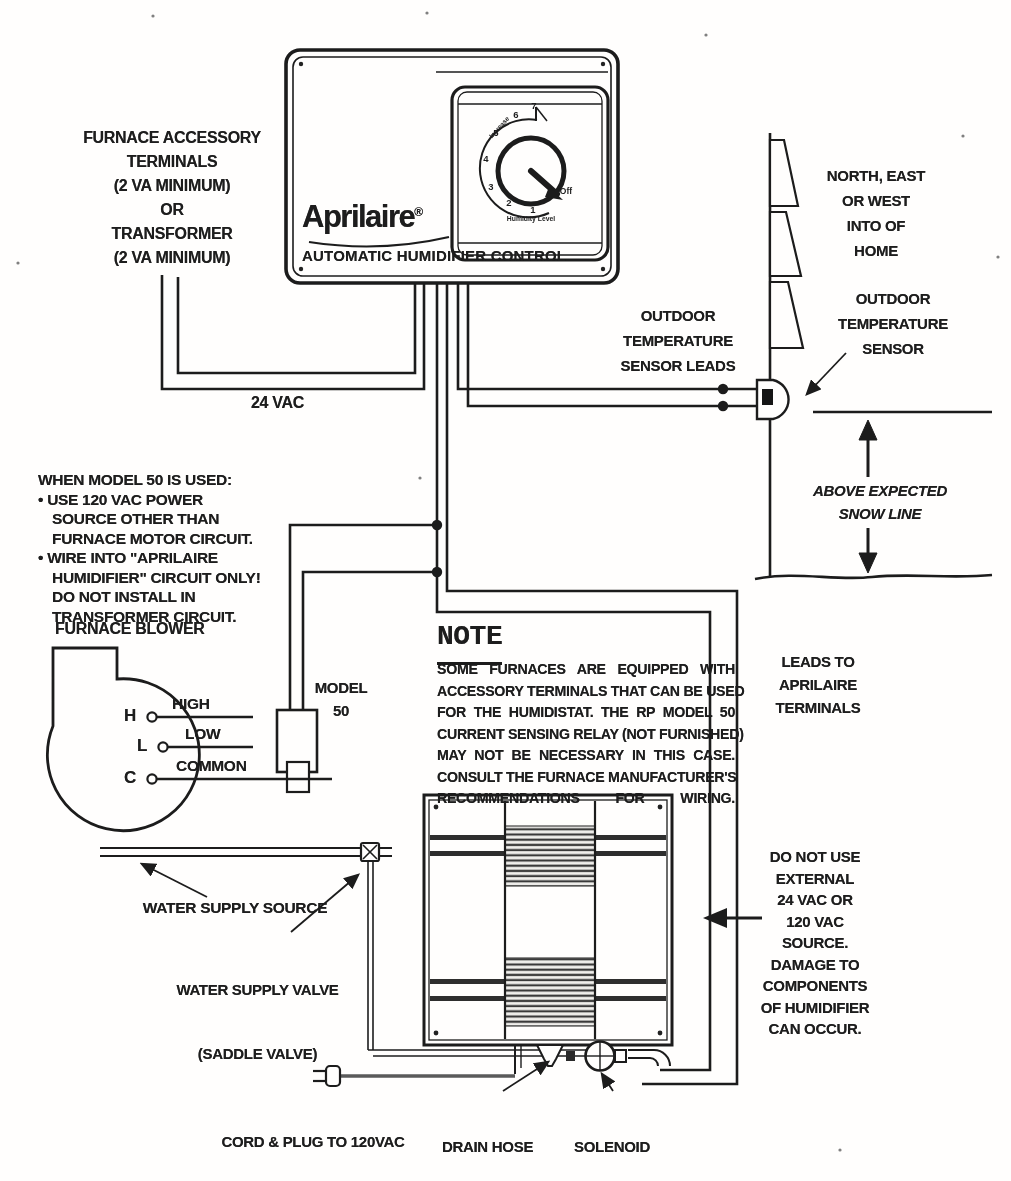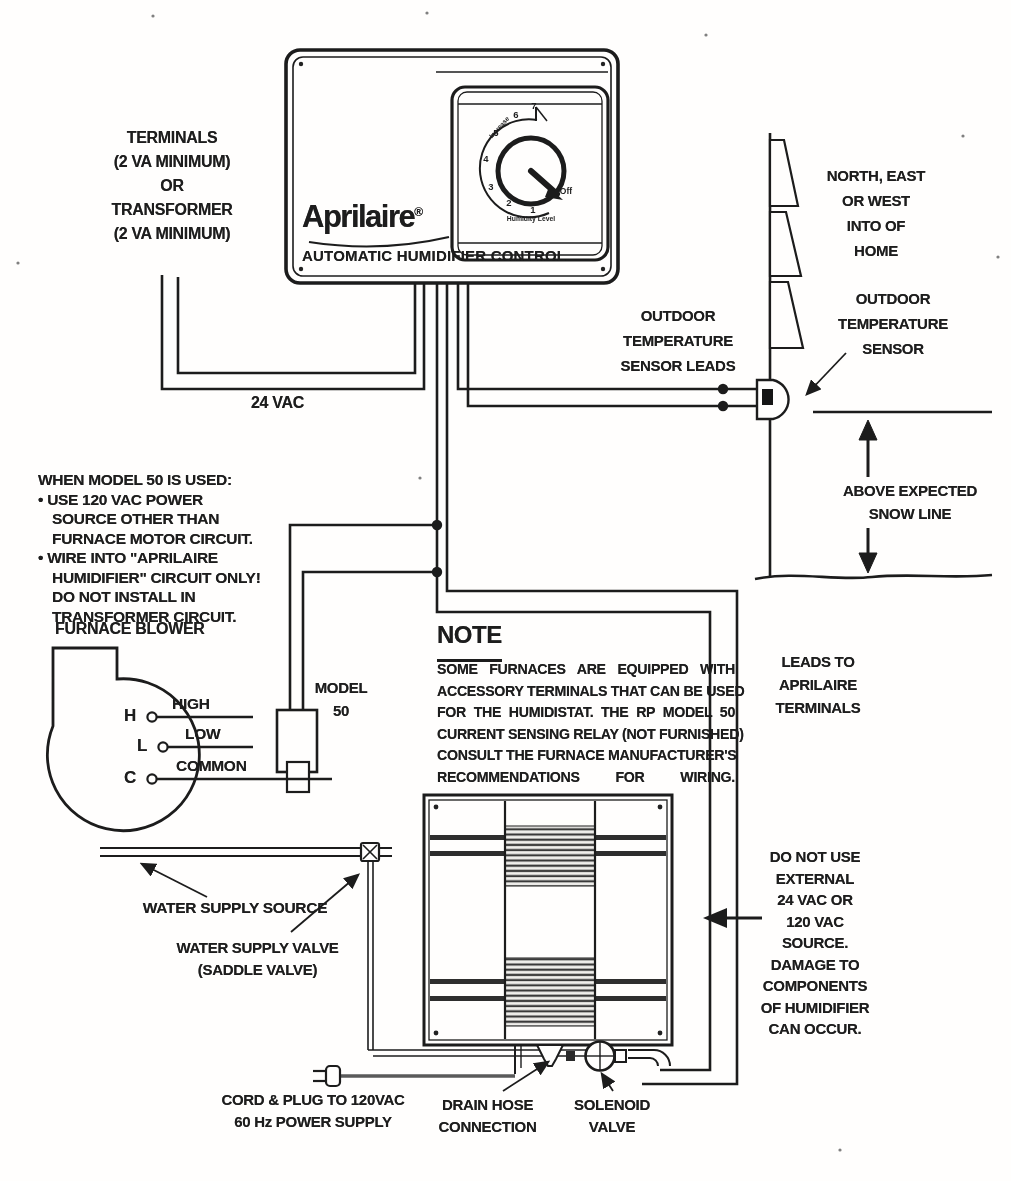--- a/index.html
+++ b/index.html
@@ -6,25 +6,25 @@
   .canvas{position:relative;width:1011px;height:1181px;background:#fffefd;overflow:hidden;
           font-family:"Liberation Sans",sans-serif;color:#1c1c1c;}
   .art{position:absolute;left:0;top:0;}
   .lbl{position:absolute;font-weight:bold;color:#1d1d1d;letter-spacing:-0.3px;white-space:nowrap;
        text-shadow:0 0 0.4px rgba(20,20,20,.65);}
   .ctr{text-align:center;}
   .lines16 div{font-size:16px;line-height:24px;}
   .lines15 div{font-size:15px;line-height:25px;text-align:center;}
   .lines15s div{font-size:15px;line-height:21.5px;}
   .lines15t div{font-size:15px;line-height:23px;}
-  .lines15b div{font-size:15px;line-height:22px;}
+  .lines15b div{font-size:15px;line-height:22px;margin-top:42px;}
   .imp-title{font-size:26px;letter-spacing:-0.5px;border-bottom:3px solid #1c1c1c;padding-bottom:1px;}
   .imp-lines div{font-size:15.5px;line-height:19.5px;}
   .imp-lines .ind{padding-left:14px;}
-  .note-title{font-size:24px;letter-spacing:-0.5px;border-bottom:3px solid #1c1c1c;padding-bottom:10px;}
+  .note-title{font-size:28px;letter-spacing:-0.5px;border-bottom:3px solid #1c1c1c;padding-bottom:10px;font-family:Liberation Mono, monospace;}
   .note-lines div{font-size:14.2px;line-height:21.5px;width:298px;text-align:justify;text-align-last:justify;}
   .logo{font-size:31px;letter-spacing:-1.5px;}
   .logo sup{font-size:12px;}
   .tagline{font-size:15px;letter-spacing:0.2px;}
   .dnum{position:absolute;font-weight:bold;font-size:9.5px;transform:translate(-50%,-50%);color:#1d1d1d;}
   .doff{font-size:8.5px;}
   .dcap{position:absolute;font-weight:bold;font-size:6.8px;transform:translateX(-50%);color:#1d1d1d;}
   .darc{position:absolute;font-weight:bold;font-size:6.5px;transform:translate(-50%,-50%) rotate(-48deg);color:#1d1d1d;}
   .tletter{font-size:17px;}
   .wirelbl{font-size:15.5px;}
@@ -202,20 +202,21 @@
       <line x1="503" y1="1091" x2="548" y2="1062" marker-end="url(#ah)"></line>
       <line x1="613" y1="1091" x2="602" y2="1074" marker-end="url(#ah)"></line>
     </g>
     <g>
       <line x1="762" y1="918" x2="727" y2="918" stroke="#1c1c1c" stroke-width="3.2"></line>
       <polygon points="703,918 727,908 727,928" fill="#1c1c1c"></polygon>
     </g>
   </svg>
 
   <div class="lbl ctr lines16" style="left:37px;top:126px;width:270px;">
+    <div>FURNACE ACCESSORY</div>
     <div>TERMINALS</div>
     <div>(2 VA MINIMUM)</div>
     <div>OR</div>
     <div>TRANSFORMER</div>
     <div>(2 VA MINIMUM)</div>
   </div>
 
   <div class="lbl" style="left:251px;top:394px;font-size:16px;">24 VAC</div>
 
   <div class="lbl ctr lines15" style="left:796px;top:163px;width:160px;">
@@ -230,21 +231,21 @@
     <div>TEMPERATURE</div>
     <div>SENSOR</div>
   </div>
 
   <div class="lbl ctr lines15" style="left:598px;top:303px;width:160px;">
     <div>OUTDOOR</div>
     <div>TEMPERATURE</div>
     <div>SENSOR LEADS</div>
   </div>
 
-  <div class="lbl ctr lines15t" style="left:820px;top:479px;width:180px;">
+  <div class="lbl ctr lines15t" style="left:790px;top:479px;width:180px;font-style:italic;">
     <div>ABOVE EXPECTED</div>
     <div>SNOW LINE</div>
   </div>
 
   <div class="lbl ctr lines15t" style="left:748px;top:650px;width:140px;">
     <div>LEADS TO</div>
     <div>APRILAIRE</div>
     <div>TERMINALS</div>
   </div>
 
@@ -270,20 +271,21 @@
     <div class="ind">DO NOT INSTALL IN</div>
     <div class="ind">TRANSFORMER CIRCUIT.</div>
   </div>
 
   <div class="lbl note-title" style="left:437px;top:621px;">NOTE</div>
   <div class="lbl note-lines" style="left:437px;top:659px;">
     <div>SOME FURNACES ARE EQUIPPED WITH</div>
     <div>ACCESSORY TERMINALS THAT CAN BE USED</div>
     <div>FOR THE HUMIDISTAT. THE RP MODEL 50</div>
     <div>CURRENT SENSING RELAY (NOT FURNISHED)</div>
+    <div>MAY NOT BE NECESSARY IN THIS CASE.</div>
     <div>CONSULT THE FURNACE MANUFACTURER'S</div>
     <div>RECOMMENDATIONS FOR WIRING.</div>
   </div>
 
   <div class="lbl" style="left:55px;top:620px;font-size:16px;">FURNACE BLOWER</div>
   <div class="lbl tletter" style="left:124px;top:706px;">H</div>
   <div class="lbl tletter" style="left:137px;top:736px;">L</div>
   <div class="lbl tletter" style="left:124px;top:768px;">C</div>
   <div class="lbl wirelbl" style="left:172px;top:695px;">HIGH</div>
   <div class="lbl wirelbl" style="left:185px;top:725px;">LOW</div>

